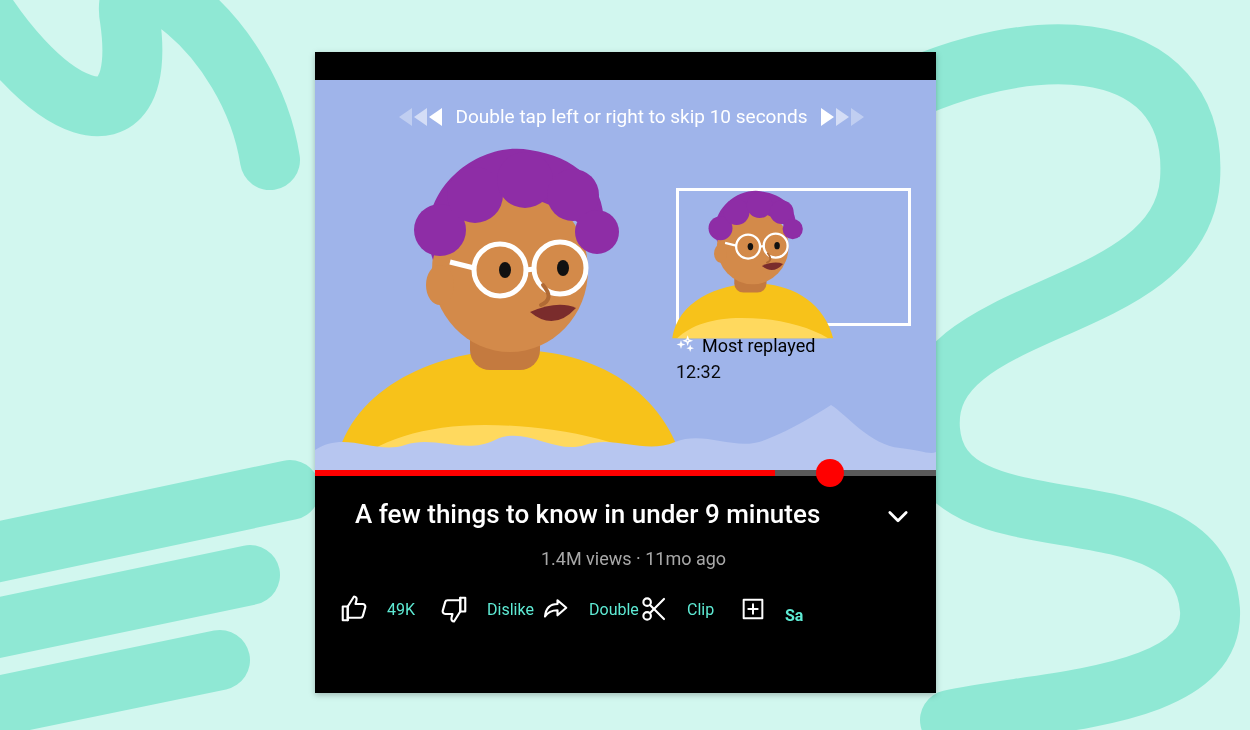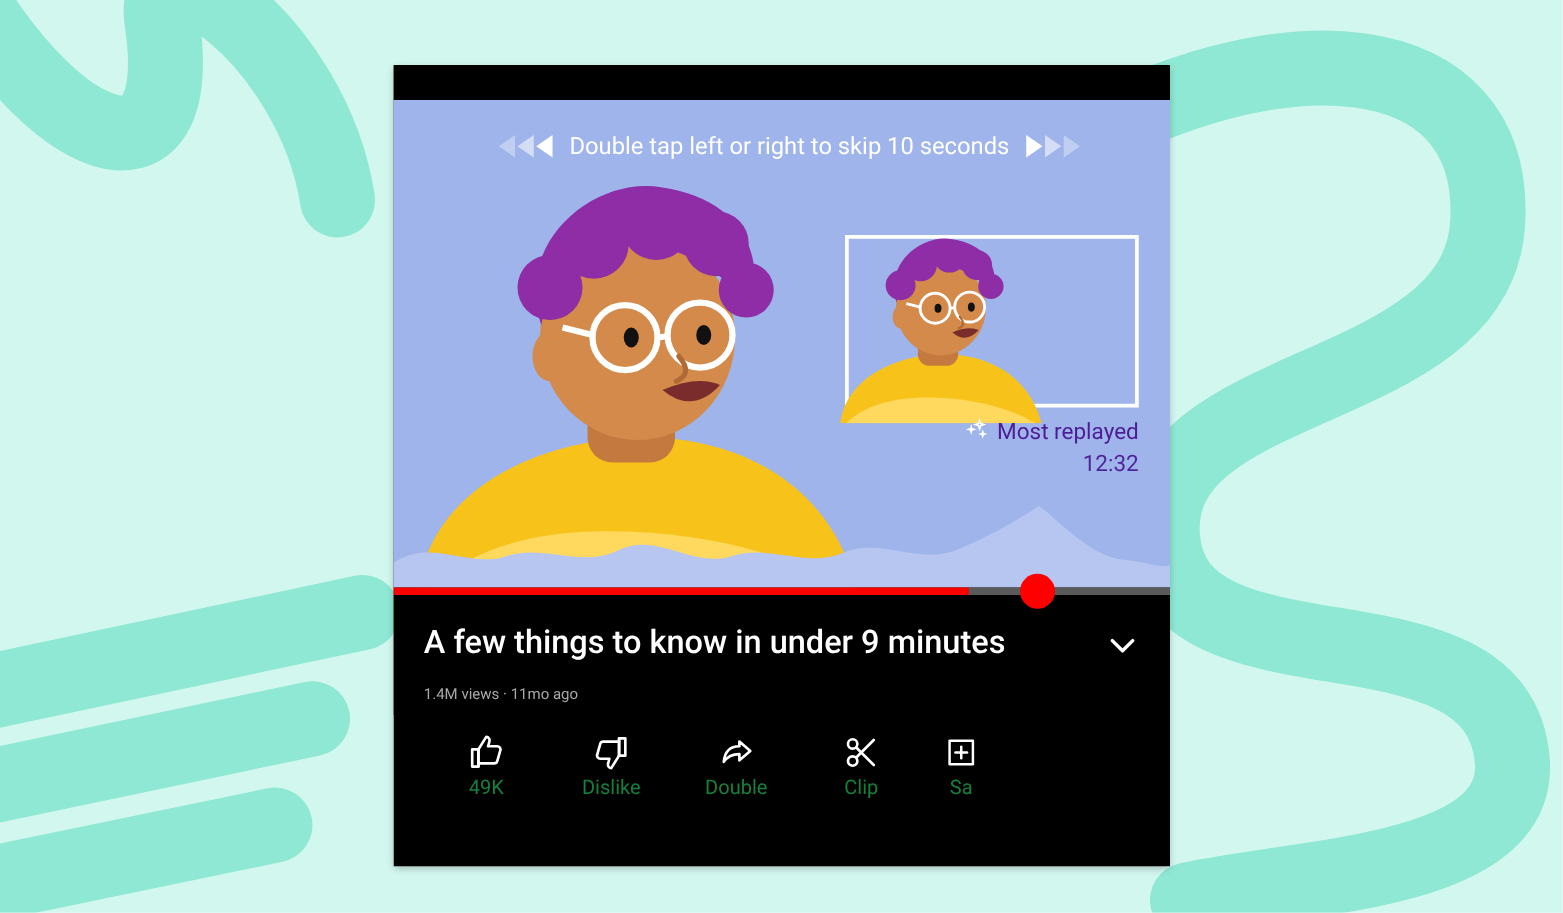--- a/index.html
+++ b/index.html
@@ -21,51 +21,51 @@
   .tri{width:0;height:0;border-top:9px solid transparent;border-bottom:9px solid transparent;}
   .tri.left{border-right:13px solid #fff;}
   .tri.right{border-left:13px solid #fff;}
   .op2{opacity:.55}
   .op3{opacity:.35}
   .preview-box{
     position:absolute;top:108px;right:25px;width:229px;height:132px;
     border:3px solid #fff;background:#9fb4ea;
   }
   .most-replayed{
-    position:absolute;top:253px;right:25px;width:235px;text-align:right;
-    color:#4c1d95;font-size:18px;line-height:1.45;
+    position:absolute;top:253px;right:25px;width:235px;text-align:left;
+    color:#000000;font-size:18px;line-height:1.45;
   }
   .most-replayed .sparkle{display:inline-flex;vertical-align:-2px;margin-right:6px;}
   .most-replayed .time{display:block;margin-top:0px;font-size:18px;opacity:.95;}
 
   
   .terrain{position:absolute;left:0;right:0;bottom:0;height:70px;}
   .terrain svg{width:100%;height:100%;display:block;}
 
   
   .scrub{position:relative;height:6px;background:#5a5a5a;}
   .scrub .filled{position:absolute;left:0;top:0;bottom:0;width:74%;background:#ff0000;}
   .scrub .knob{
     position:absolute;top:50%;left:83%;transform:translate(-50%,-50%);
     width:28px;height:28px;border-radius:50%;background:#ff0000;
   }
 
-  .meta{background:#000;color:#fff;padding:22px 24px 10px 24px;}
+  .meta{background:#000;color:#fff;padding:22px 24px 10px 40px;}
   .title-row{display:flex;align-items:flex-start;justify-content:space-between;gap:20px;}
   .title{font-size:26px;font-weight:500;line-height:1.25;margin:0;}
   .chev{flex:0 0 auto;margin-top:4px;}
-  .stats{margin-top:14px;color:#a8a8a8;font-size:12px;}
+  .stats{margin-top:14px;color:#a8a8a8;font-size:18px;text-align:center;}
   .actions{
     display:flex;gap:0;padding:14px 0 0 24px;overflow:hidden;
   }
   .action{
-    flex:0 0 auto;display:flex;flex-direction:column;align-items:center;gap:2px;
-    width:100px;color:#15803d;font-size:16px;
-  }
-  .action:last-child{width:60px;align-items:center;}
+    flex:0 0 auto;display:flex;flex-direction:row;align-items:center;gap:18px;
+    width:100px;color:#5eead4;font-size:16px;
+  }
+  .action:last-child{width:60px;align-items:flex-end;font-weight:bold;}
   .icon-slot{height:32px;display:flex;align-items:center;justify-content:center;}
 
   
   .person{position:absolute;left:0;bottom:0;width:380px;height:330px;}
   .person.small{transform:scale(.46) translate(-100px,30px);transform-origin:top left;position:absolute;left:30px;top:-18px;}
 
 </style>
 </head>
 <body>
 

